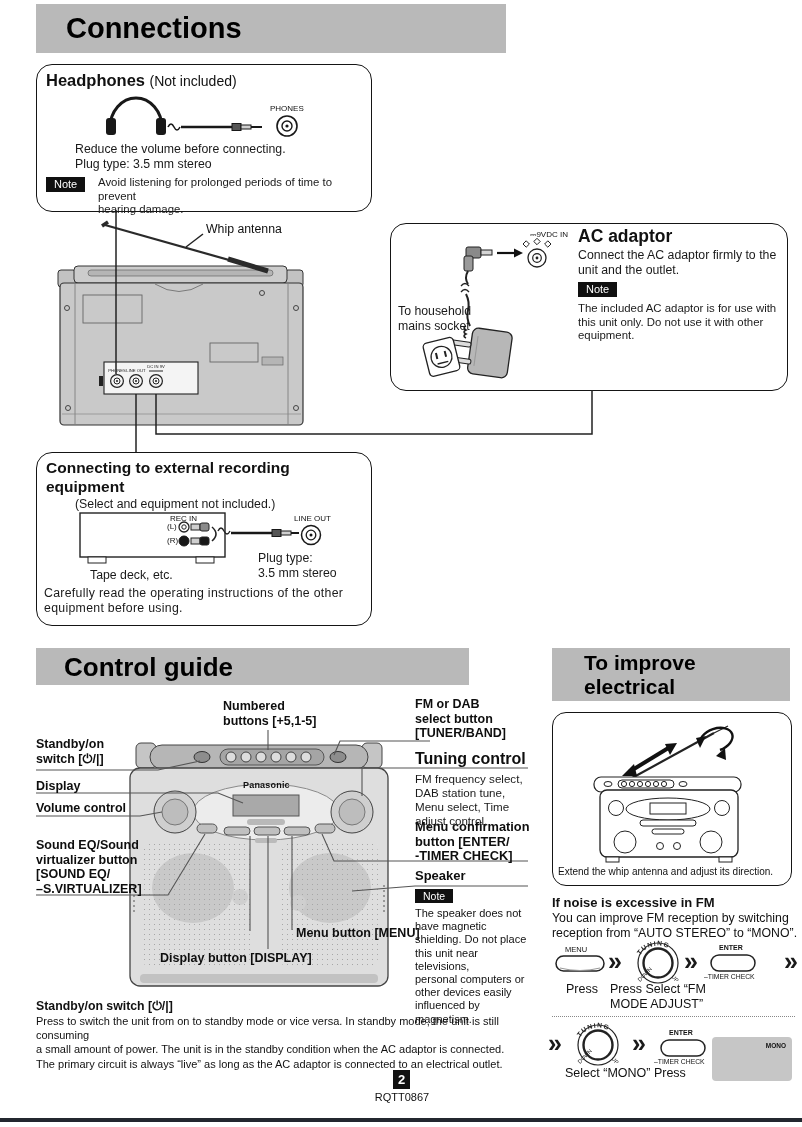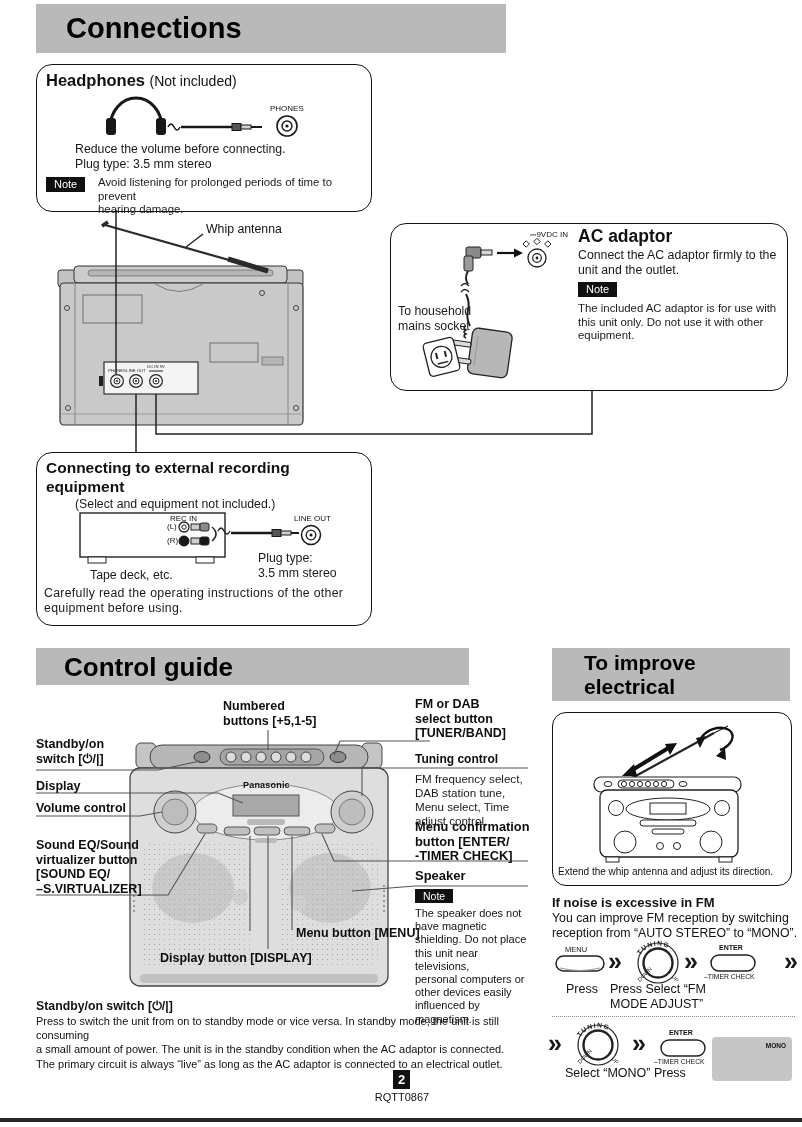--- a/index.html
+++ b/index.html
@@ -353,21 +353,21 @@
 virtualizer button
 [SOUND EQ/
 –S.VIRTUALIZER]</div>
   <div class="callout txt" style="left:160px;top:951px;">Display button [DISPLAY]</div>
   <div class="callout txt" style="left:296px;top:926px;">Menu button [MENU]</div>
   <div class="callout txt pre" style="left:182px;top:699px;margin-left:41px;">Numbered
 buttons [+5,1-5]</div>
   <div class="callout txt pre" style="left:415px;top:697px;">FM or DAB
 select button
 [TUNER/BAND]</div>
-  <div class="callout txt" style="left:415px;top:752px;font-size:12px;">Tuning control</div>
+  <div class="callout txt" style="left:415px;top:752px;font-size:16px;">Tuning control</div>
   <div class="abs txt small-txt pre" style="left:415px;top:772px;font-size:11.6px;line-height:14px;">FM frequency select,
 DAB station tune,
 Menu select, Time
 adjust control.</div>
   <div class="callout txt pre" style="left:415px;top:820px;font-size:12.8px;">Menu confirmation
 button [ENTER/
 -TIMER CHECK]</div>
   <div class="callout txt" style="left:415px;top:869px;font-size:13px;">Speaker</div>
   <div class="note-badge txt" style="left:415px;top:889px;font-size:10.5px;line-height:14px;">Note</div>
   <div class="abs txt pre" style="left:415px;top:907px;font-size:11px;line-height:13.2px;width:118px;">The speaker does not

